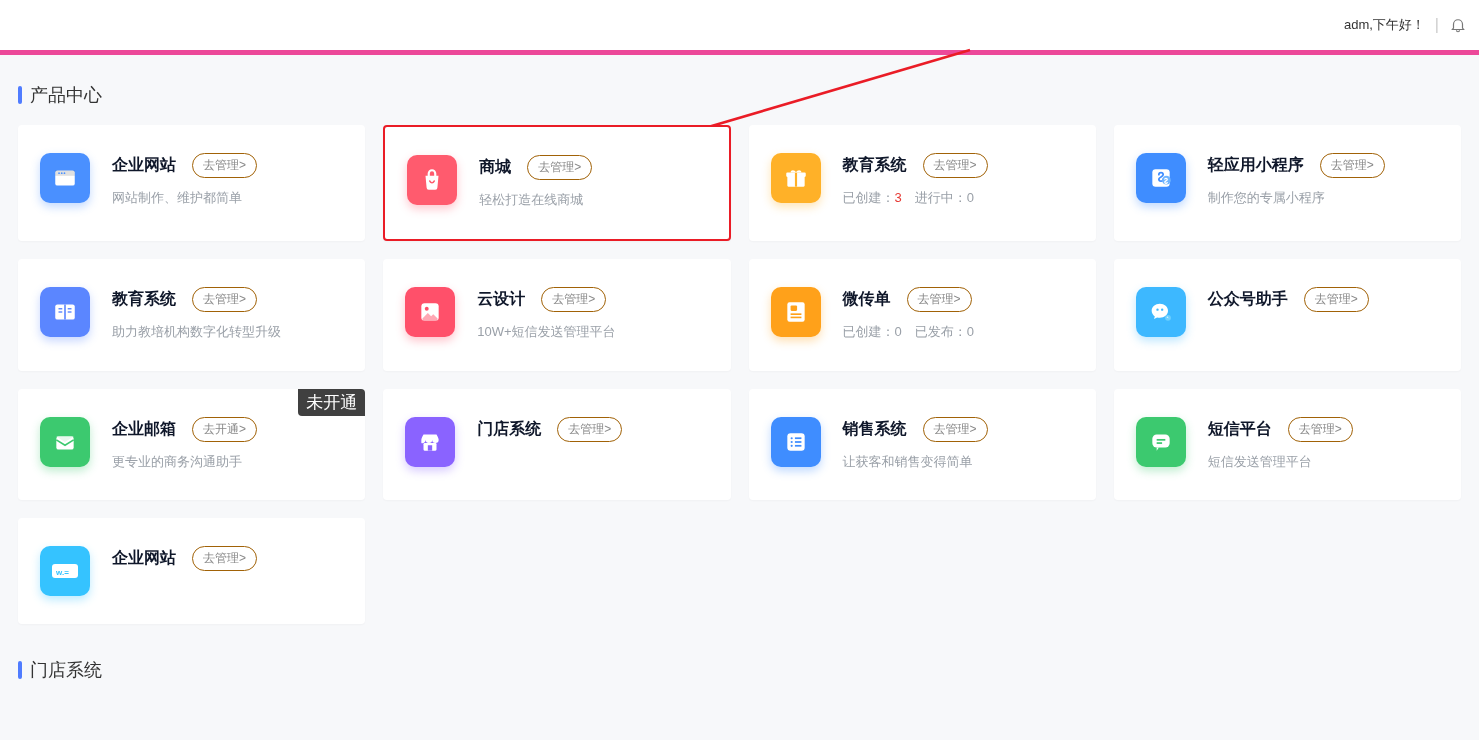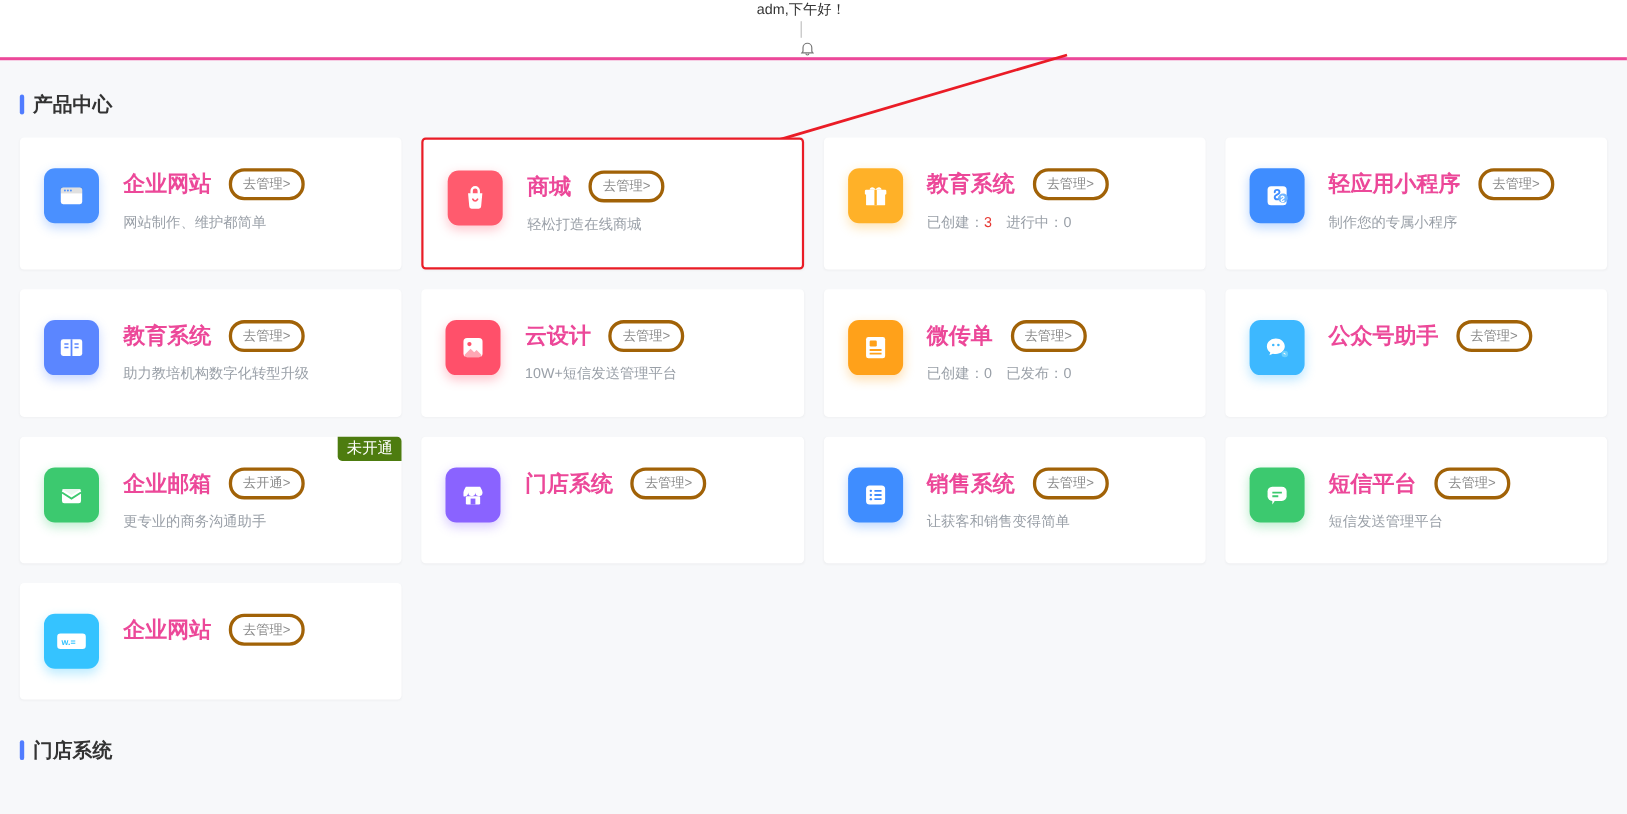--- a/index.html
+++ b/index.html
@@ -1,34 +1,34 @@
 <!DOCTYPE html>
 <html><head>
   <meta charset="utf-8">
   <style>
     * { margin: 0; padding: 0; box-sizing: border-box; }
     body { font-family: "Microsoft YaHei", Arial, sans-serif; background: #fff; width: 1479px; height: 740px; overflow: hidden; color: #333; }
-    .top-bar { height: 55px; display: flex; align-items: center; justify-content: flex-end; padding-right: 12px; border-bottom: 3px solid #ec4899; flex-direction: column; }
+    .top-bar { height: 55px; display: flex; align-items: center; justify-content: flex-end; padding-right: 12px; border-bottom: 5px solid #ec4899; }
     .top-bar .greet { font-size: 13px; color: #333; margin-right: 10px; }
     .top-bar .divider { color: #ccc; margin-right: 10px; }
     .bell { width: 18px; height: 20px; }
     .page { background: #f7f8fa; padding: 18px; min-height: 685px; }
-    .section-title { display: flex; align-items: center; font-size: 18px; font-weight: 700; color: #333; margin: 10px 0 18px 0; }
+    .section-title { display: flex; align-items: center; font-size: 18px; font-weight: 400; color: #333; margin: 10px 0 18px 0; }
     .section-title::before { content: ''; width: 4px; height: 18px; background: #507cff; border-radius: 2px; margin-right: 8px; }
     .card-grid { display: grid; grid-template-columns: repeat(4, 1fr); gap: 18px; }
     .card { background: #fff; border-radius: 4px; padding: 28px 22px 28px 22px; display: flex; align-items: flex-start; position: relative; min-height: 98px; box-shadow: 0 1px 2px rgba(0,0,0,0.03); }
     .card.highlight { border: 2px solid #ea1c26; }
     .card .icon { width: 50px; height: 50px; border-radius: 10px; flex-shrink: 0; display: flex; align-items: center; justify-content: center; margin-right: 22px; }
     .card .content { flex: 1; }
     .card .title-row { display: flex; align-items: center; margin-bottom: 10px; }
-    .card .title { font-size: 20px; font-weight: 600; color: #ec4899; margin-right: 16px; font-family: Liberation Mono, monospace; }
+    .card .title { font-size: 16px; font-weight: 600; color: #0f172a; margin-right: 16px; font-family: Liberation Mono, monospace; }
     .card .desc { font-size: 13px; color: #9aa0a8; line-height: 1.6; }
     .card .desc .red { color: #e63934; }
-    .manage-btn { font-size: 12px; color: #888; border: 3px solid #a16207; border-radius: 14px; padding: 3px 10px; background: #fff; cursor: pointer; }
-    .badge { position: absolute; top: 0; right: 0; background: #4d7c0f; color: #fff; font-size: 14px; padding: 2px 8px; border-radius: 0 4px 0 4px; }
+    .manage-btn { font-size: 12px; color: #888; border: 1px solid #a16207; border-radius: 14px; padding: 3px 10px; background: #fff; cursor: pointer; }
+    .badge { position: absolute; top: 0; right: 0; background: #404040; color: #fff; font-size: 17px; padding: 2px 8px; border-radius: 0 4px 0 4px; }
     
     .arrow { position: absolute; pointer-events: none; }
   </style>
 </head>
 <body>
 
 <div class="top-bar">
   <span class="greet">adm,下午好！</span>
   <span class="divider">|</span>
   <svg class="bell" viewBox="0 0 24 24" fill="none" stroke="#777" stroke-width="1.6">

